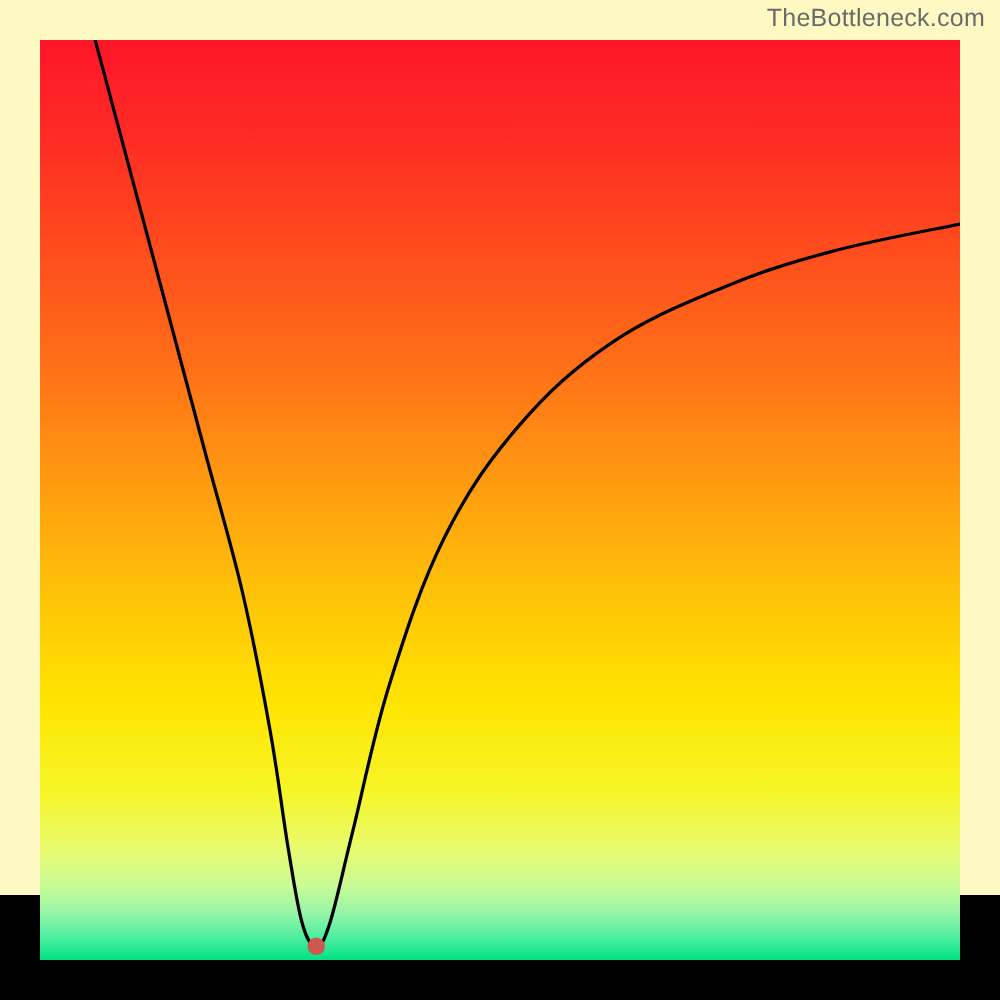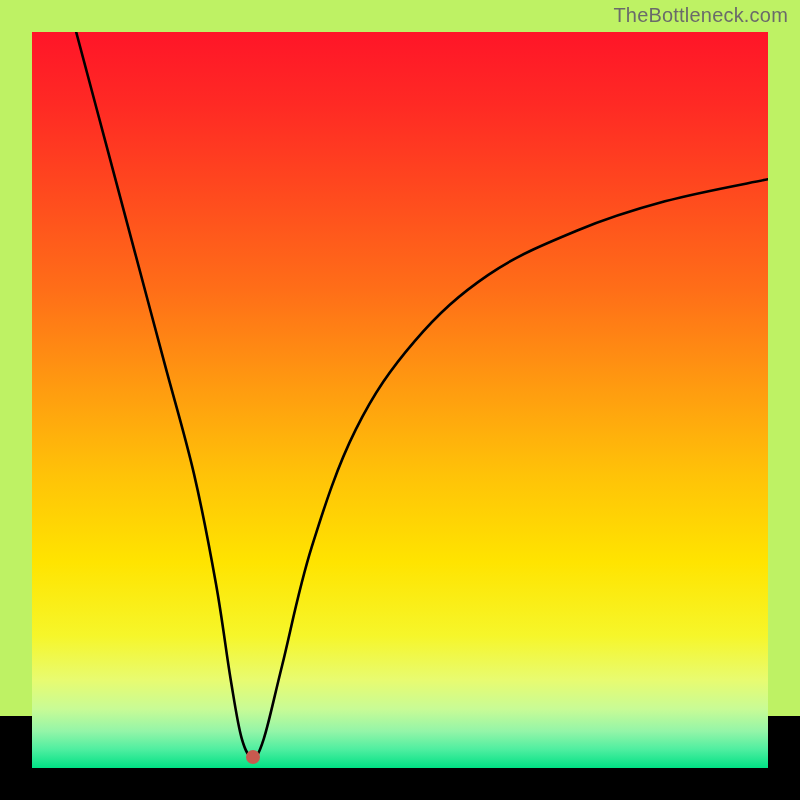--- a/index.html
+++ b/index.html
@@ -10,21 +10,21 @@
     background: #000;
     overflow: hidden;
     font-family: Arial, Helvetica, sans-serif;
   }
   .frame {
     position: absolute;
     left: 0;
     top: 0;
     width: 800px;
     height: 716px;
-    background: #bef264;
+    background: #fef9c3;
   }
   .plot-area {
     position: absolute;
     left: 32px;
     top: 32px;
     width: 736px;
     height: 736px;
     overflow: hidden;
   }
   .gradient {

